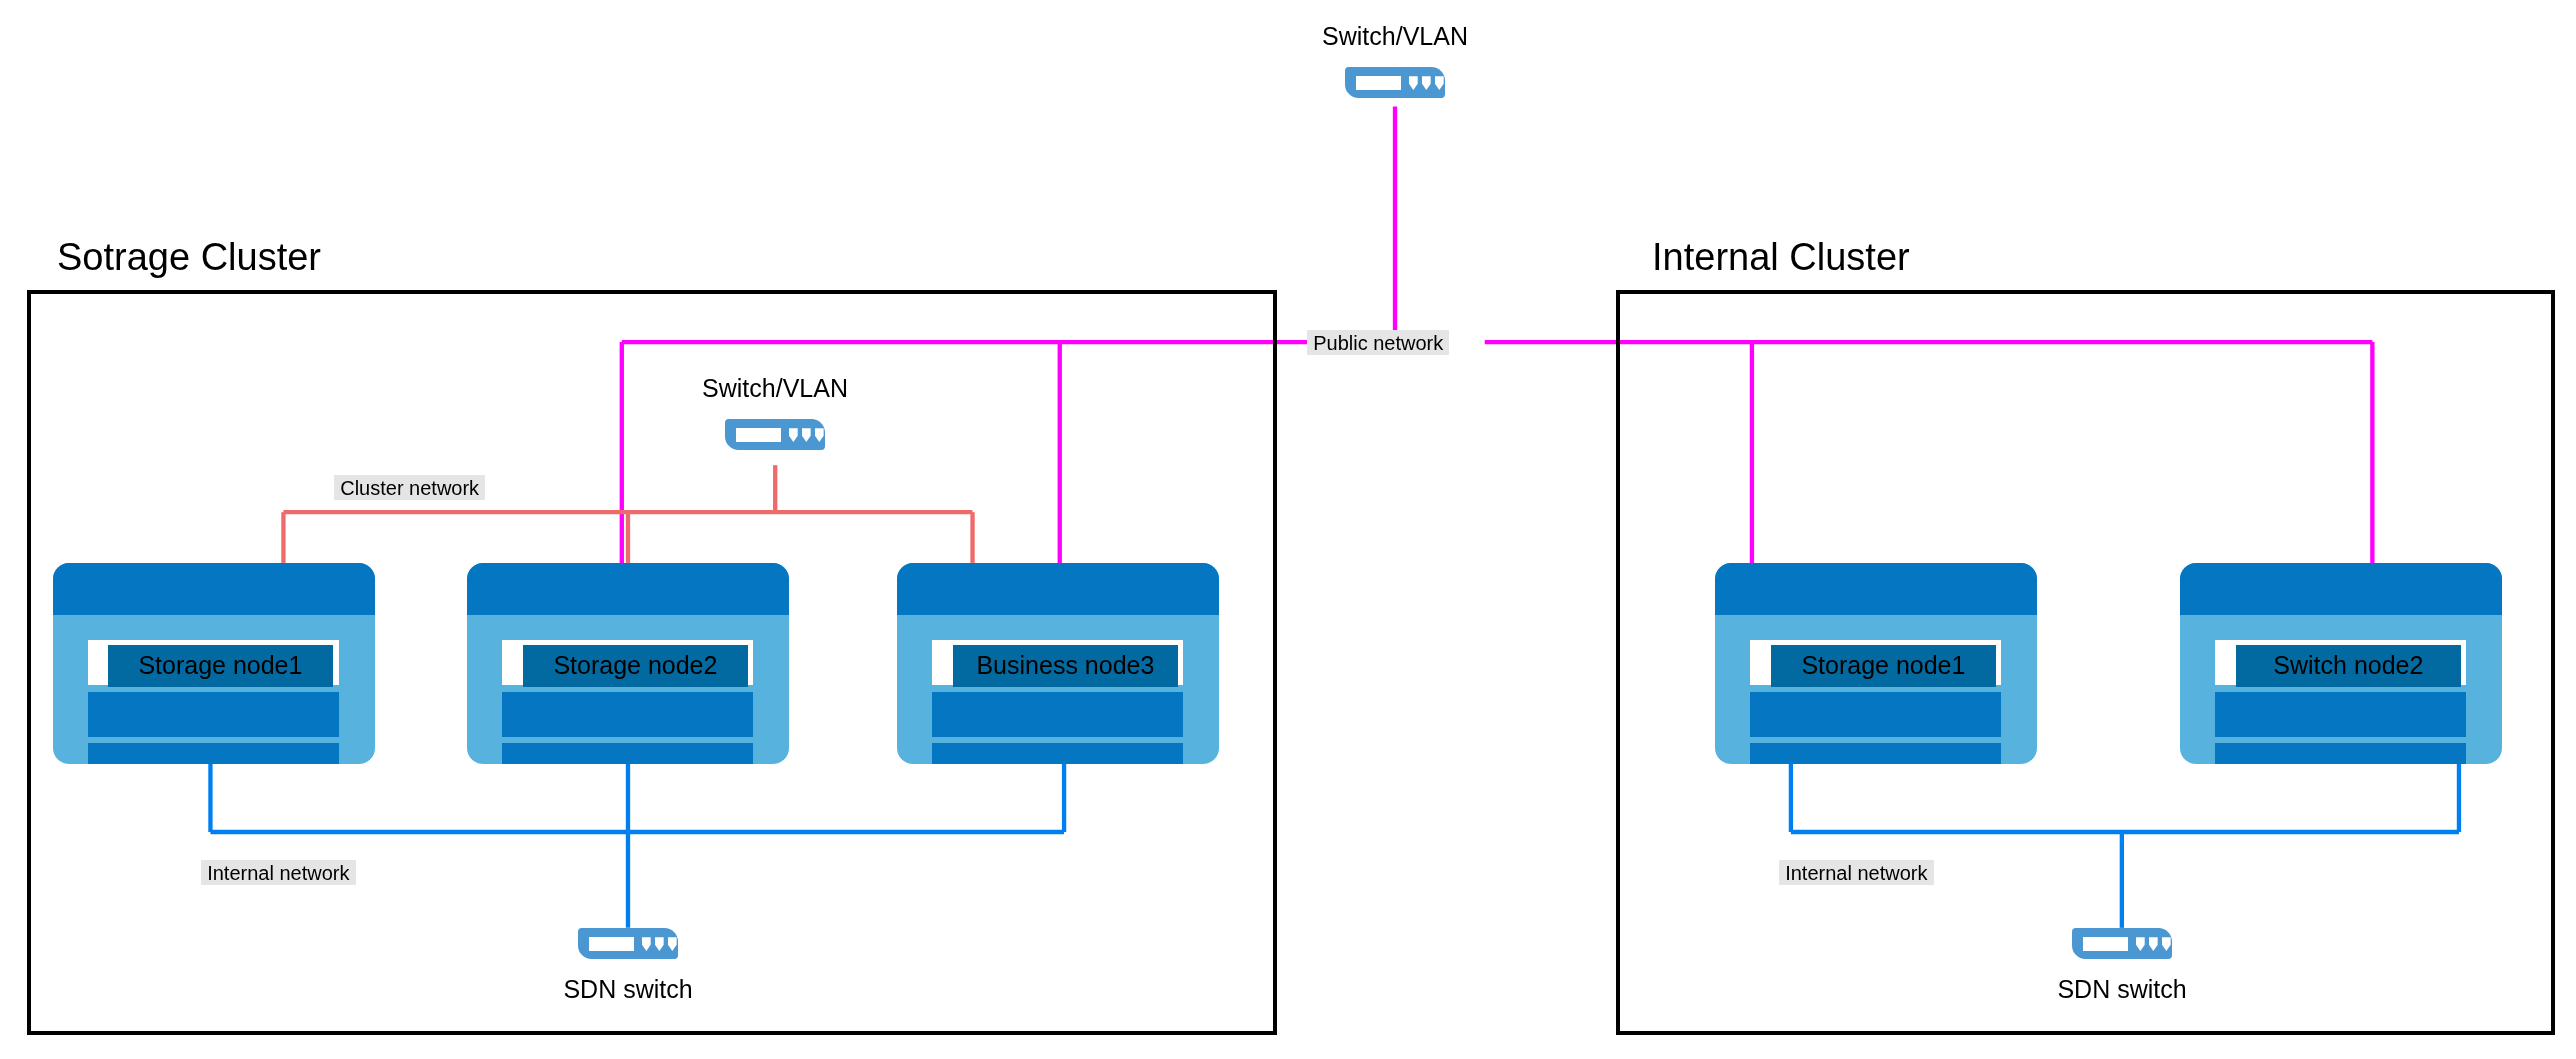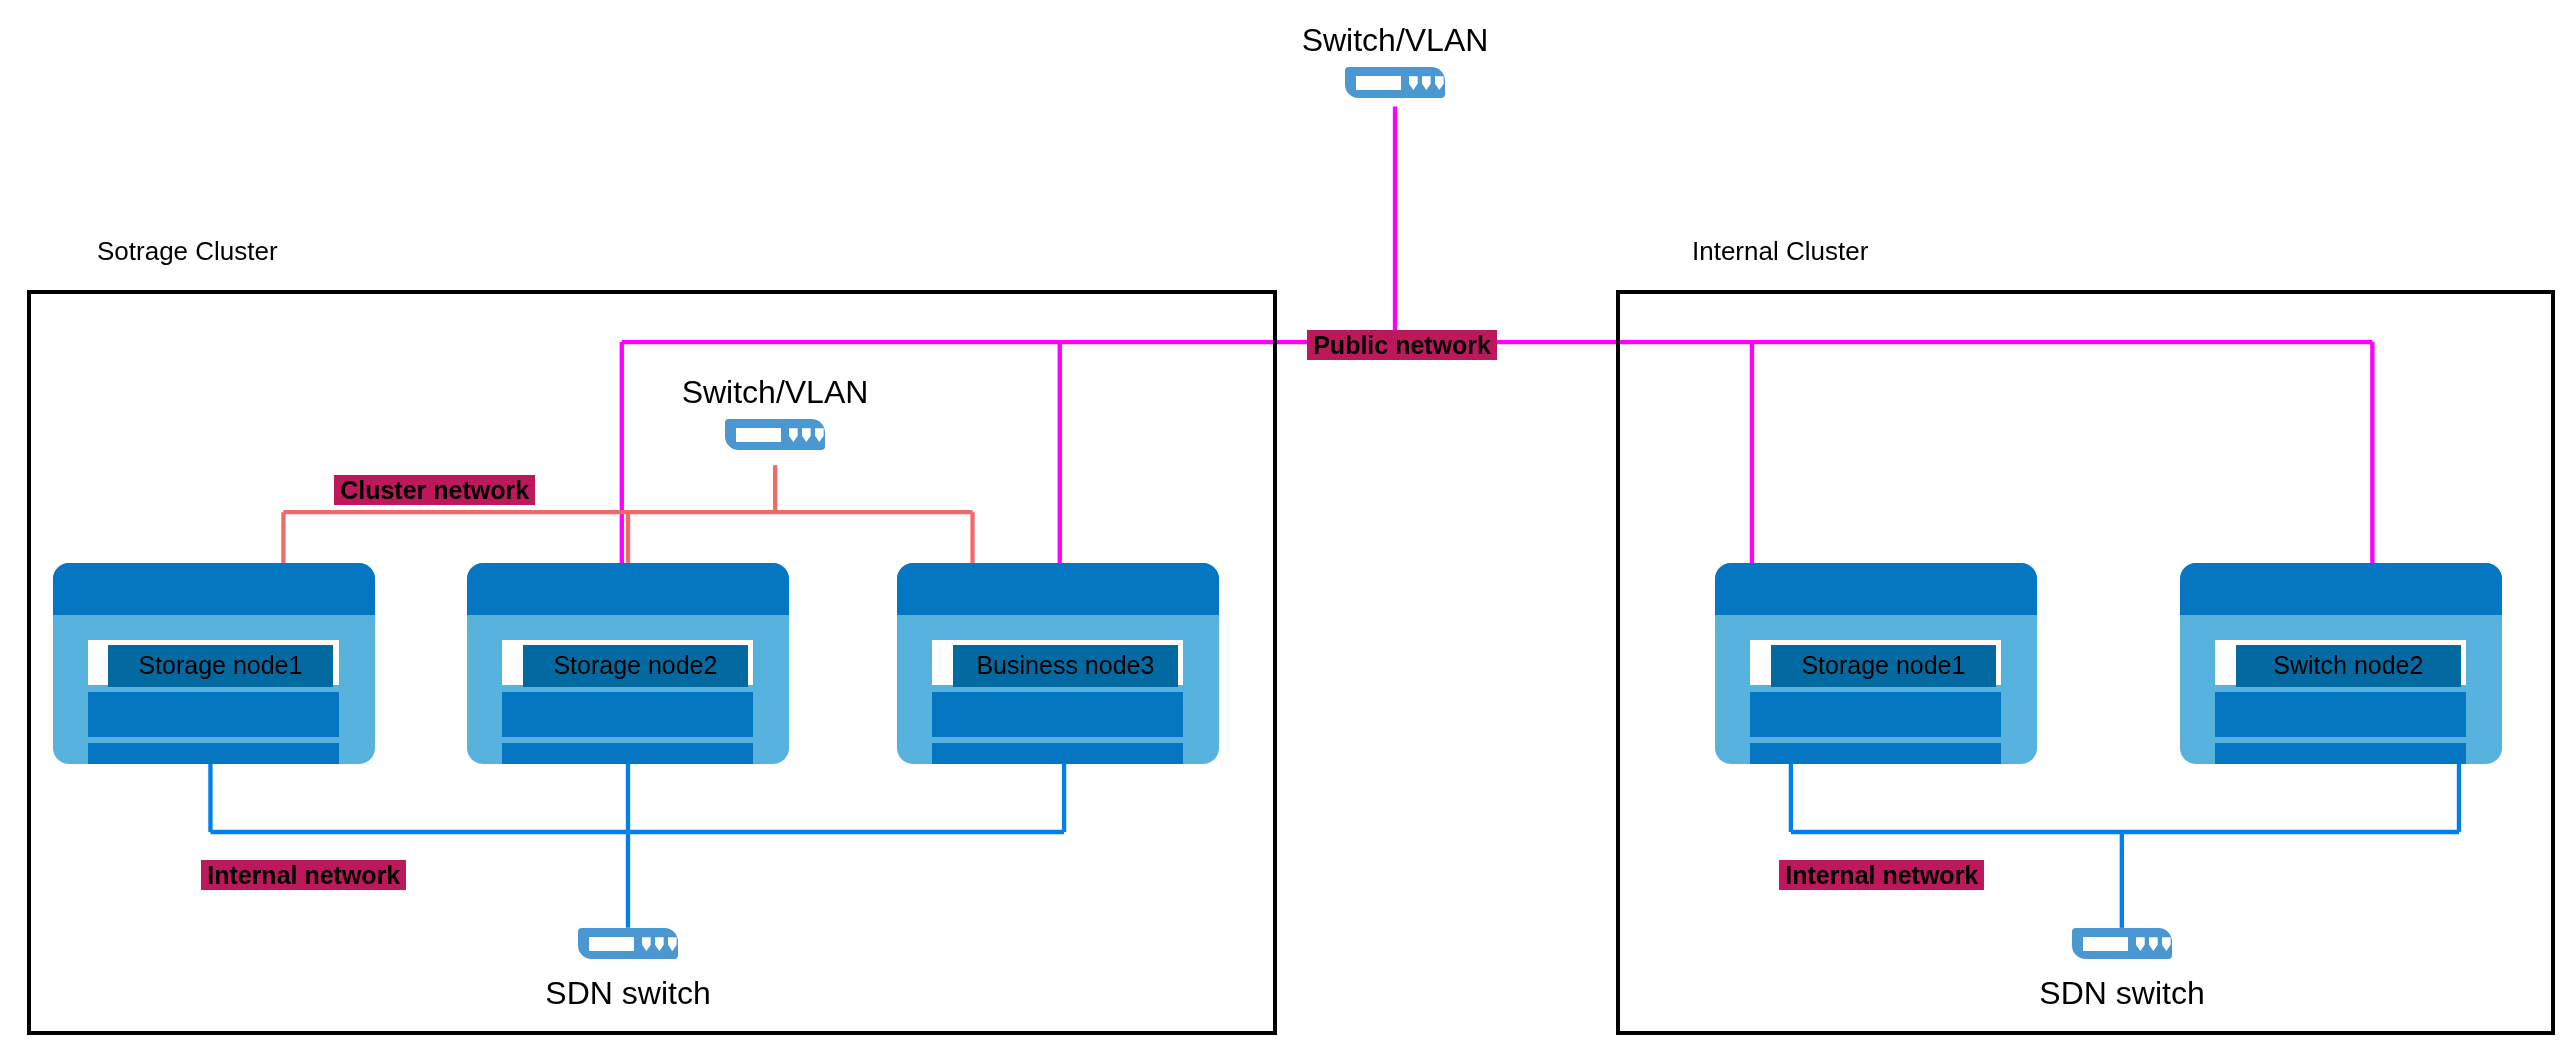--- a/index.html
+++ b/index.html
@@ -19,25 +19,24 @@
 
   
   .cluster-box{
     position:absolute;
     border:4.3px solid #000000;
     background:transparent;
     box-sizing:border-box;
   }
   .cluster-title{
     position:absolute;
-    font-size:26px;
-    color:#000000;
-    white-space:nowrap;
-    line-height:1;
-    margin-left:40px;
+    font-size:38px;
+    color:#000000;
+    white-space:nowrap;
+    line-height:1;
   }
 
   
   .node{
     position:absolute;
     width:322px;
     height:201px;
     border-radius:16px;
     background:#57b3dd;
     overflow:hidden;
@@ -88,38 +87,37 @@
     left:64px;top:9.3px;
     display:flex;gap:4.3px;
   }
   .switch .port{
     width:8.7px;height:13.6px;
     background:#ffffff;
     clip-path:polygon(0 0,100% 0,100% 55%,50% 100%,0 55%);
   }
   .switch-caption{
     position:absolute;
-    font-size:32px;
+    font-size:25px;
     color:#000000;
     white-space:nowrap;
     line-height:1;
     text-align:center;
   }
 
   
   .link-label{
     position:absolute;
-    font-size:25px;
-    color:#000000;
-    background:#be185d;
+    font-size:20px;
+    color:#000000;
+    background:#e5e5e5;
     white-space:nowrap;
     line-height:1;
     padding:2.5px 6.2px;
     z-index:30;
-    font-weight:bold;
   }
 </style>
 </head>
 <body>
 
 <div id="stage">
 
   <svg id="wires" viewBox="0 0 4164 1712" width="2576" height="1059" xmlns="http://www.w3.org/2000/svg">
 
     <g stroke="#ff00ff" stroke-width="7" fill="none">

